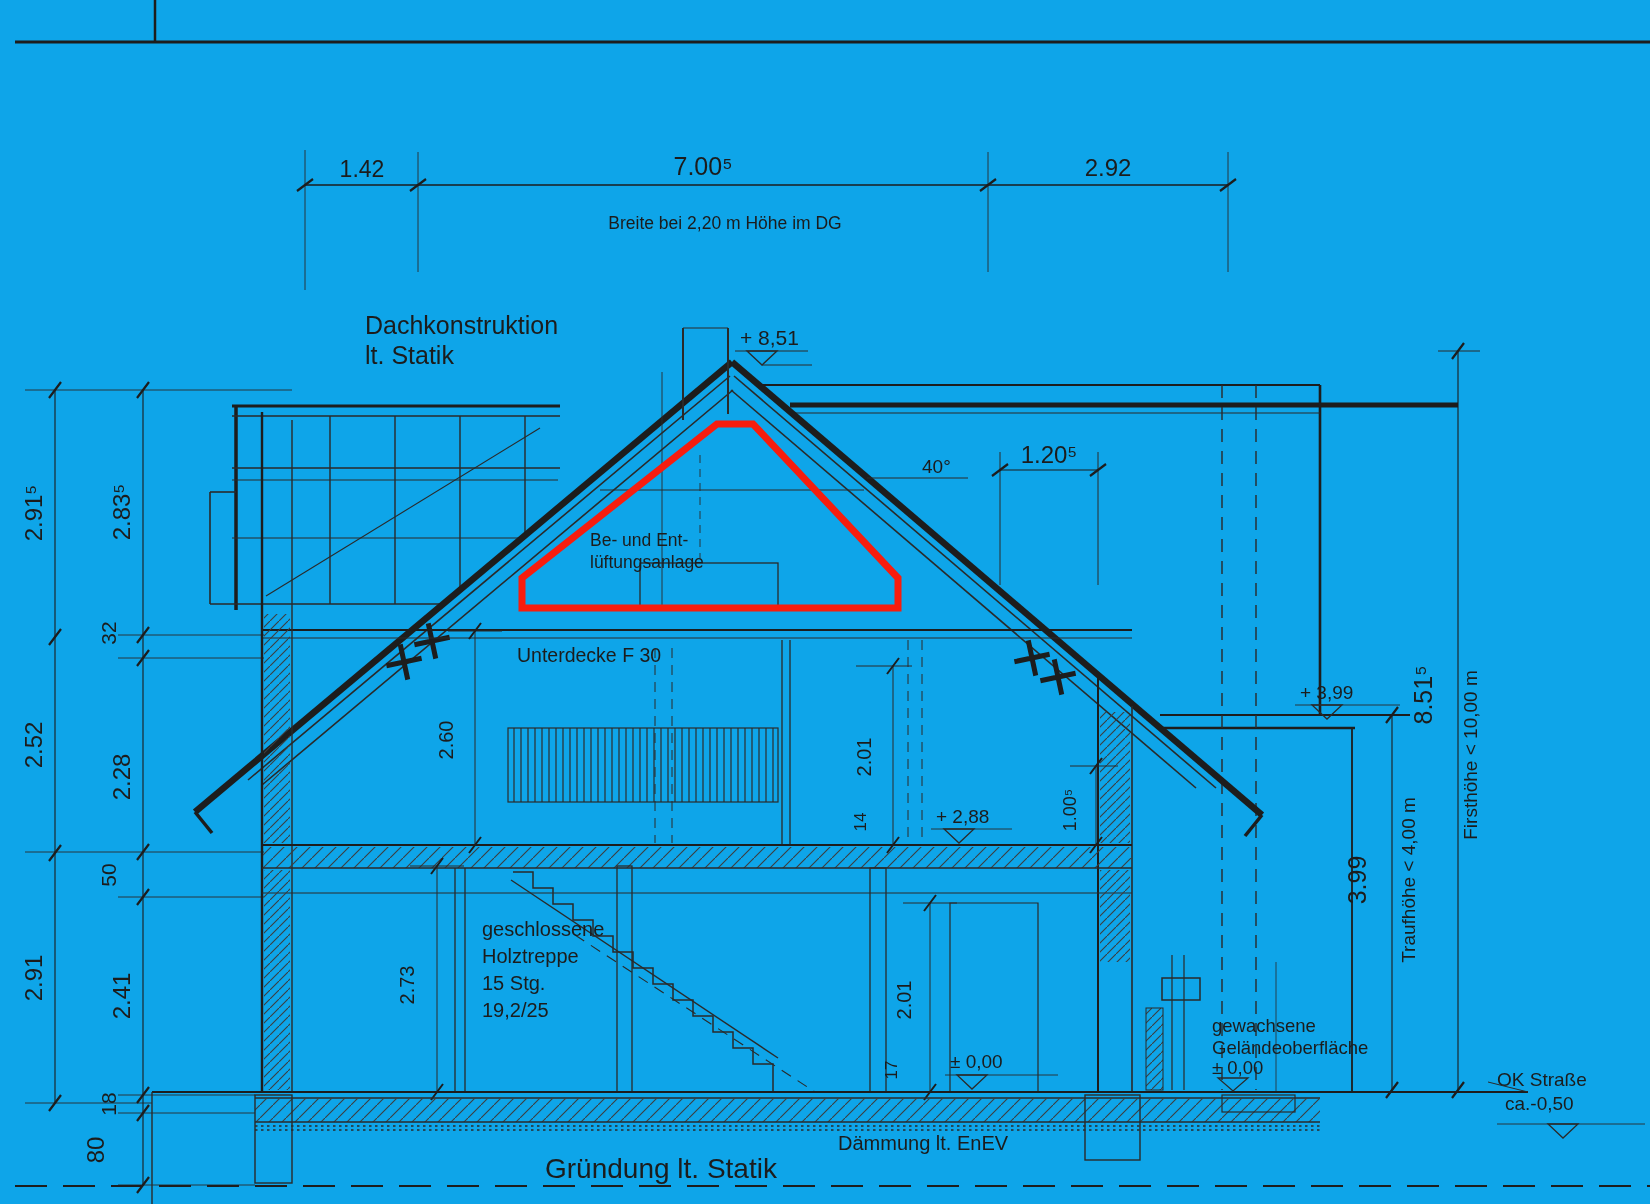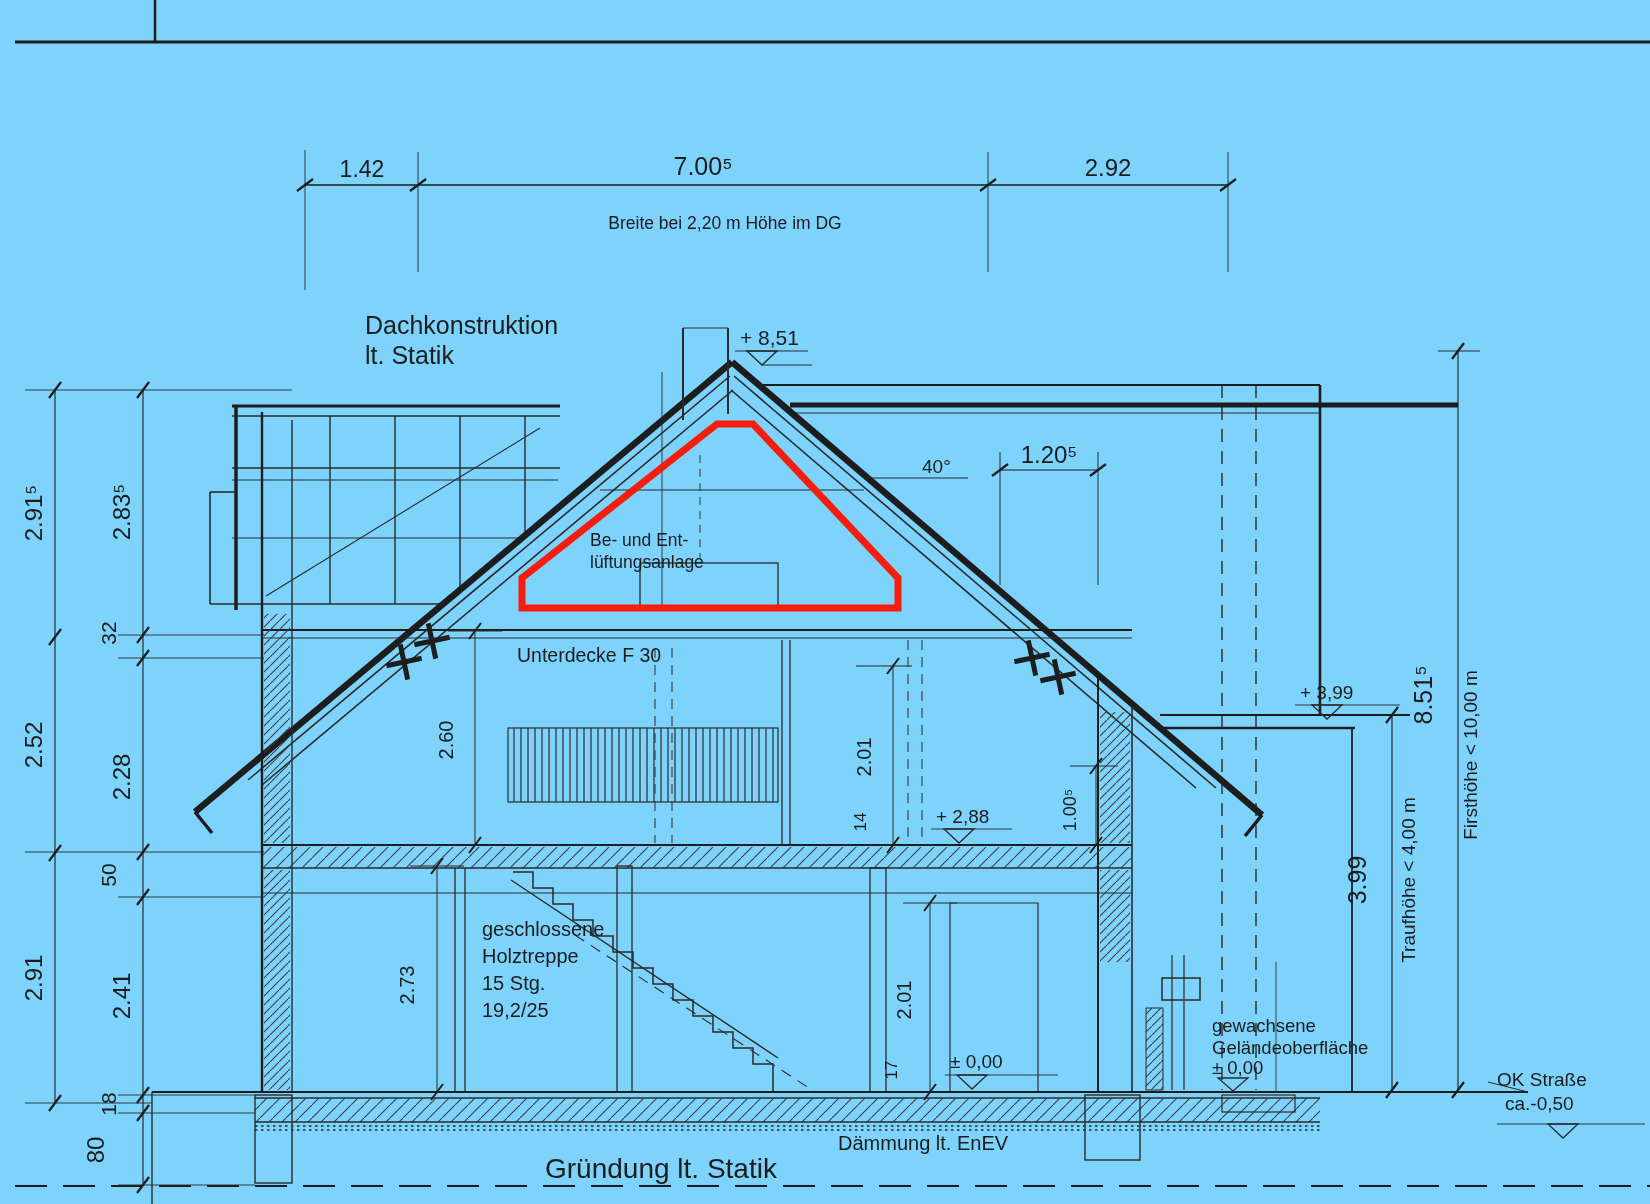--- a/index.html
+++ b/index.html
@@ -1,16 +1,16 @@
 <!DOCTYPE html>
 <html><head>
 <meta charset="utf-8">
 <style>
   html,body{margin:0;padding:0;background:#ffffff;}
-  .page{position:relative;width:1650px;height:1204px;background:#7dd3fc;overflow:hidden;}
+  .page{position:relative;width:1650px;height:1204px;background:#0ea5e9;overflow:hidden;}
   svg{display:block;}
   text{font-family:"Liberation Sans","DejaVu Sans",sans-serif;fill:#1c1c1c;}
   .ln{stroke:#1d1d1d;fill:none;}
   .thin{stroke:#2a2a2a;fill:none;}
 </style>
 </head>
 <body>
 
 <div class="page">
 <svg width="1650" height="1204" viewBox="0 0 1650 1204" xmlns="http://www.w3.org/2000/svg">

